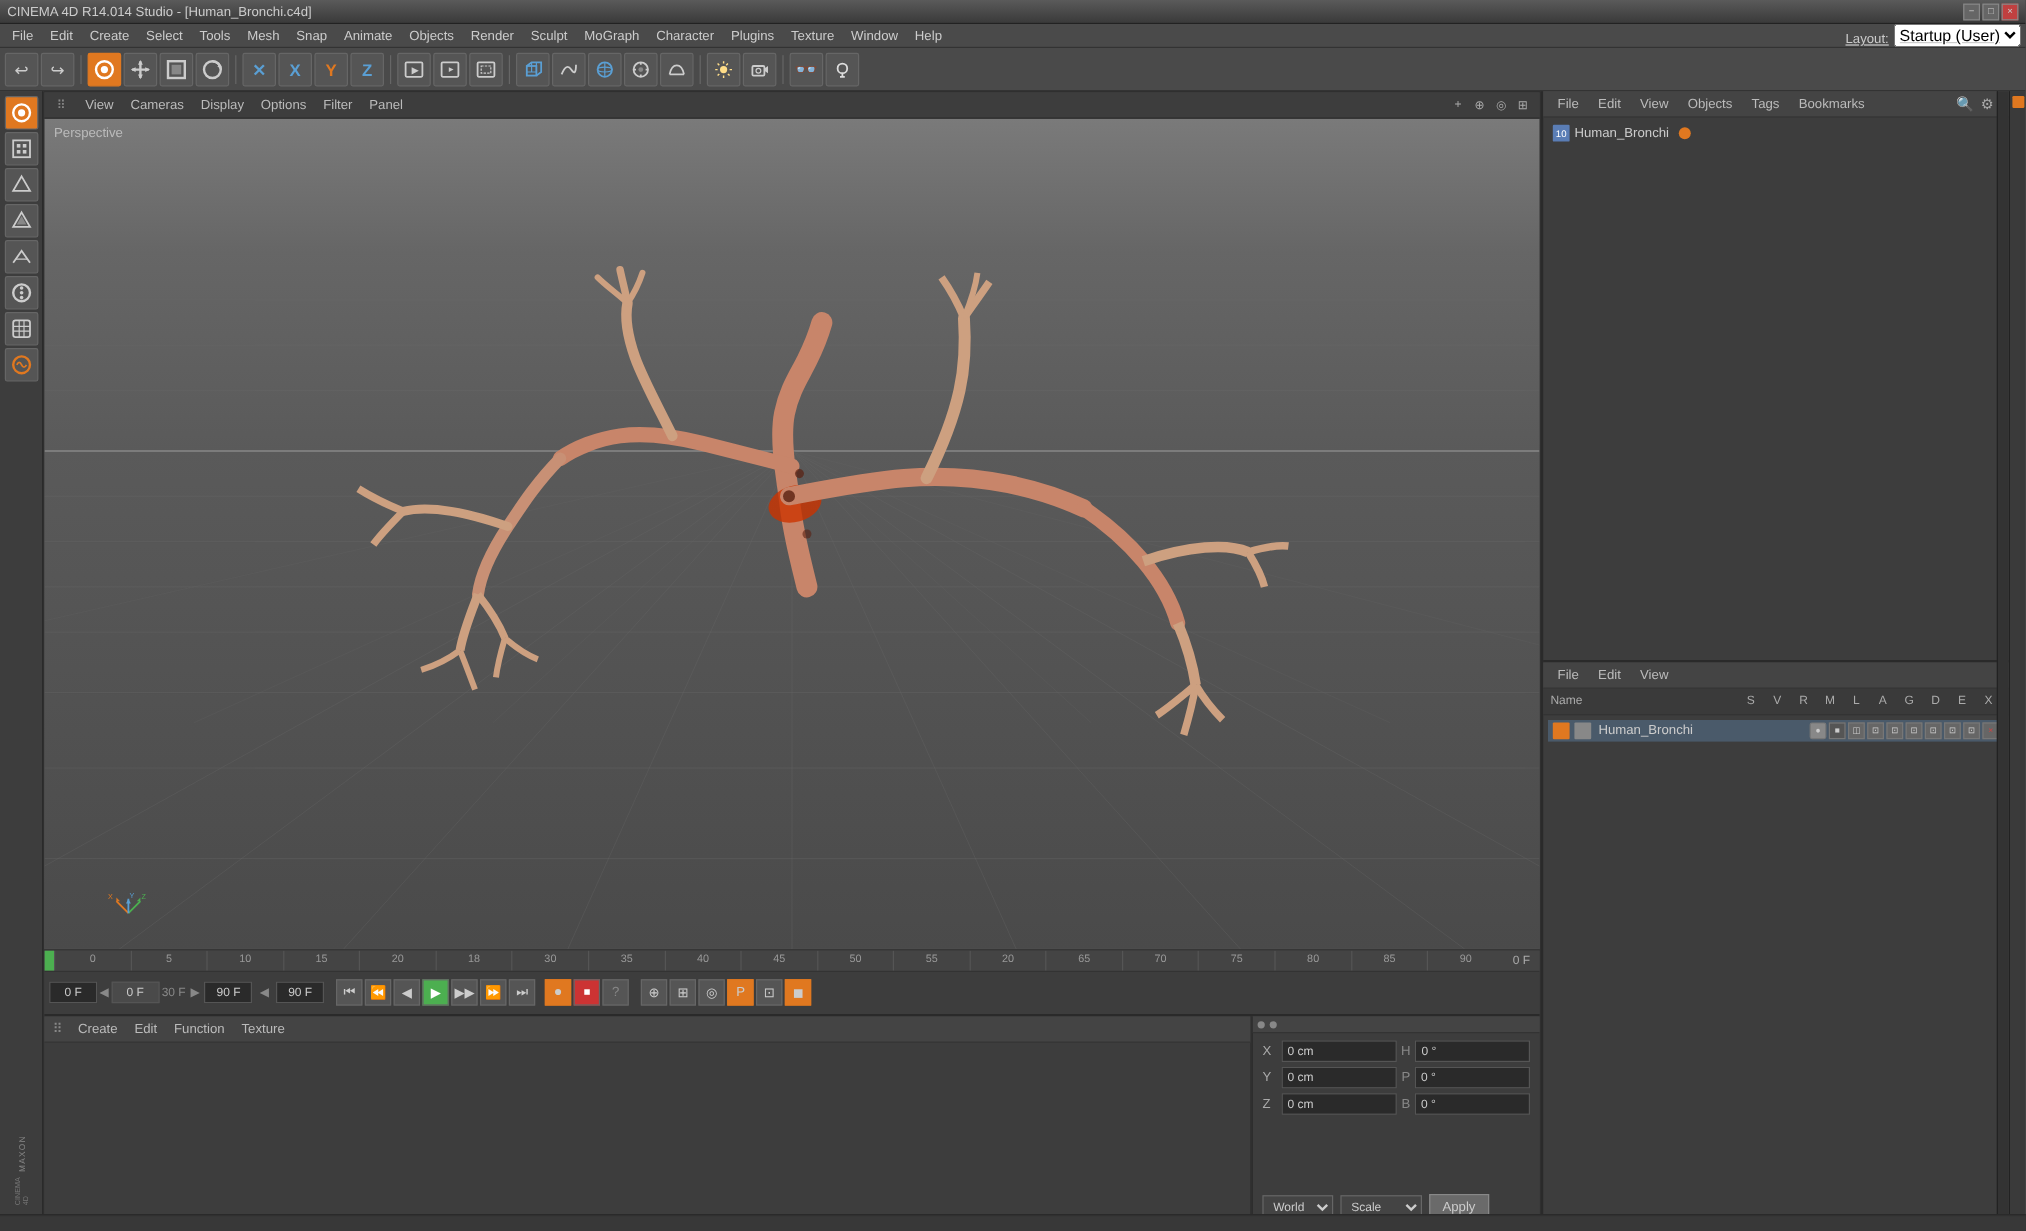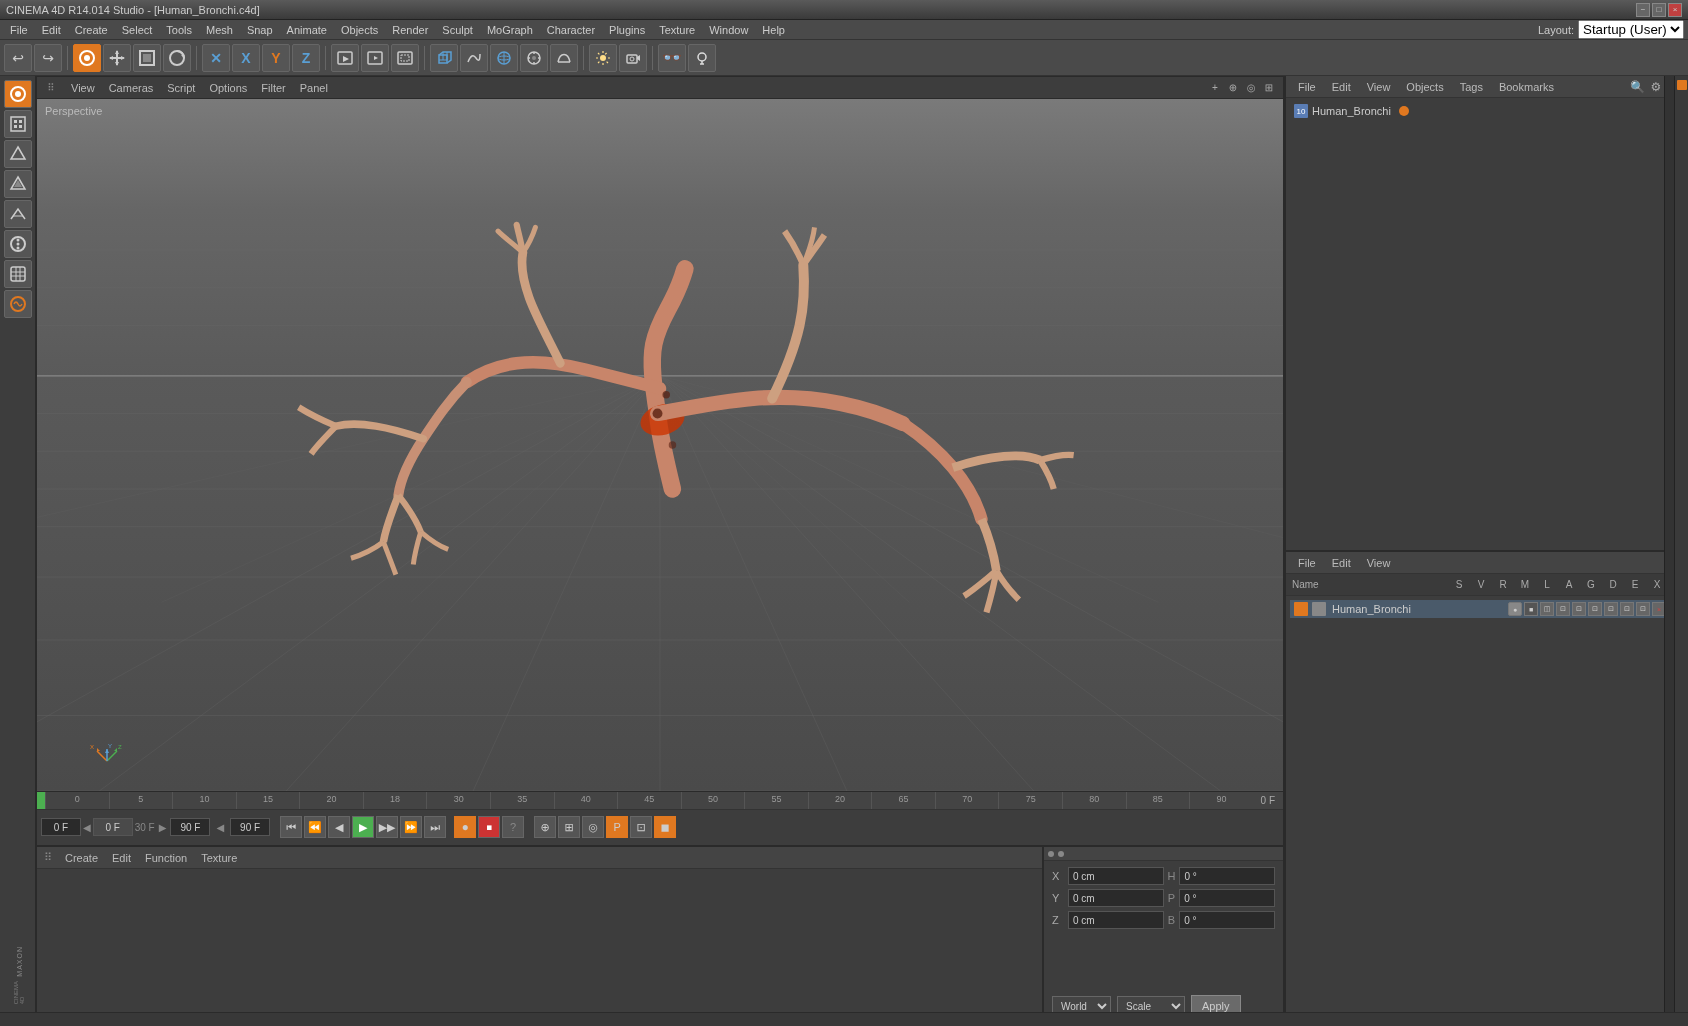--- a/index.html
+++ b/index.html
@@ -54,24 +54,25 @@
     }
     .menu-item {
       padding: 2px 6px;
       font-size: 11px;
       color: #ccc;
       cursor: pointer;
     }
     #layout-area {
       margin-left: auto;
       display: flex;
-      align-items: center;
+      align-items: flex-end;
       gap: 4px;
       font-size: 11px;
       color: #ccc;
+      text-decoration: underline;
     }
 
     
     #main-toolbar {
       width: 100%;
       height: 36px;
       background: #4a4a4a;
       display: flex;
       align-items: center;
       padding: 0 4px;
@@ -834,21 +835,21 @@
   </div>
 
   <div id="center-area" style="flex:1; display:flex; flex-direction:column; height:100%;">
 
     <div id="viewport-container" style="flex:1; min-height:0; display:flex; flex-direction:column; border:1px solid #2a2a2a; margin:0;">
 
       <div id="viewport-toolbar">
         <div class="vp-icon-btn" style="color:#888; margin-right:4px;">⠿</div>
         <span class="vp-menu">View</span>
         <span class="vp-menu">Cameras</span>
-        <span class="vp-menu">Script</span>
+        <span class="vp-menu">Display</span>
         <span class="vp-menu">Options</span>
         <span class="vp-menu">Filter</span>
         <span class="vp-menu">Panel</span>
         <div class="vp-icons">
           <div class="vp-icon-btn">+</div>
           <div class="vp-icon-btn">⊕</div>
           <div class="vp-icon-btn">◎</div>
           <div class="vp-icon-btn">⊞</div>
         </div>
       </div>

